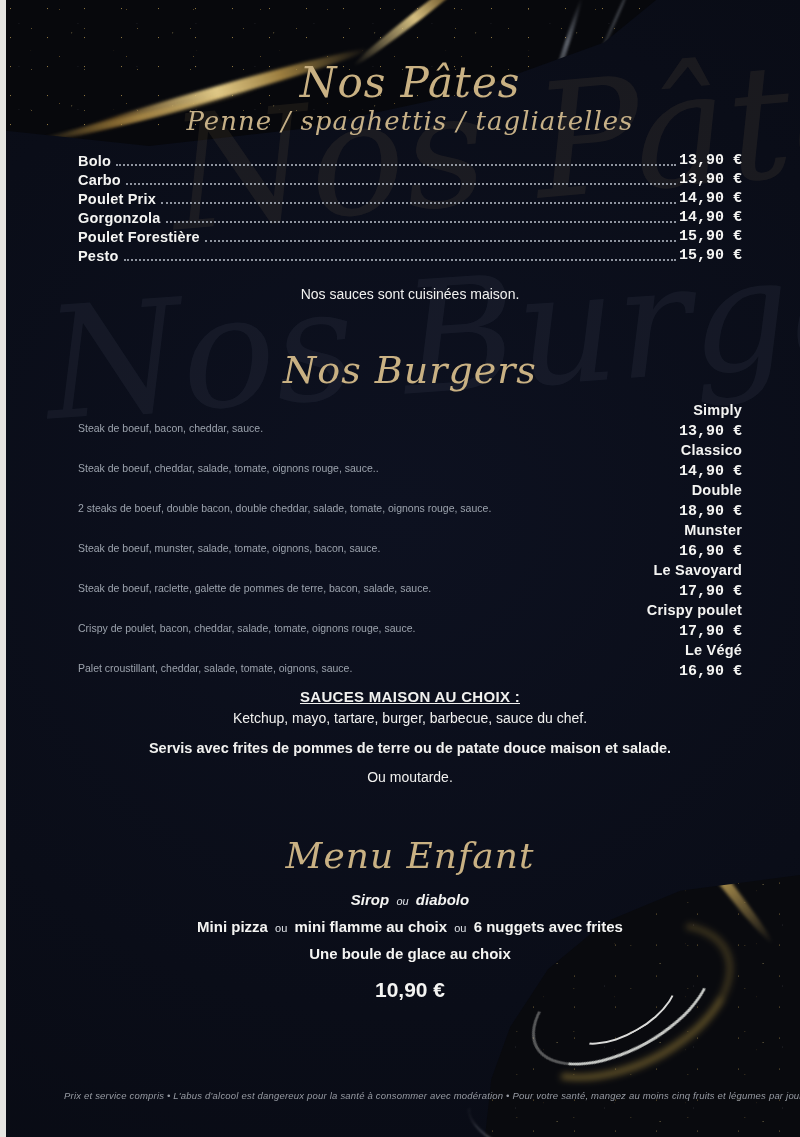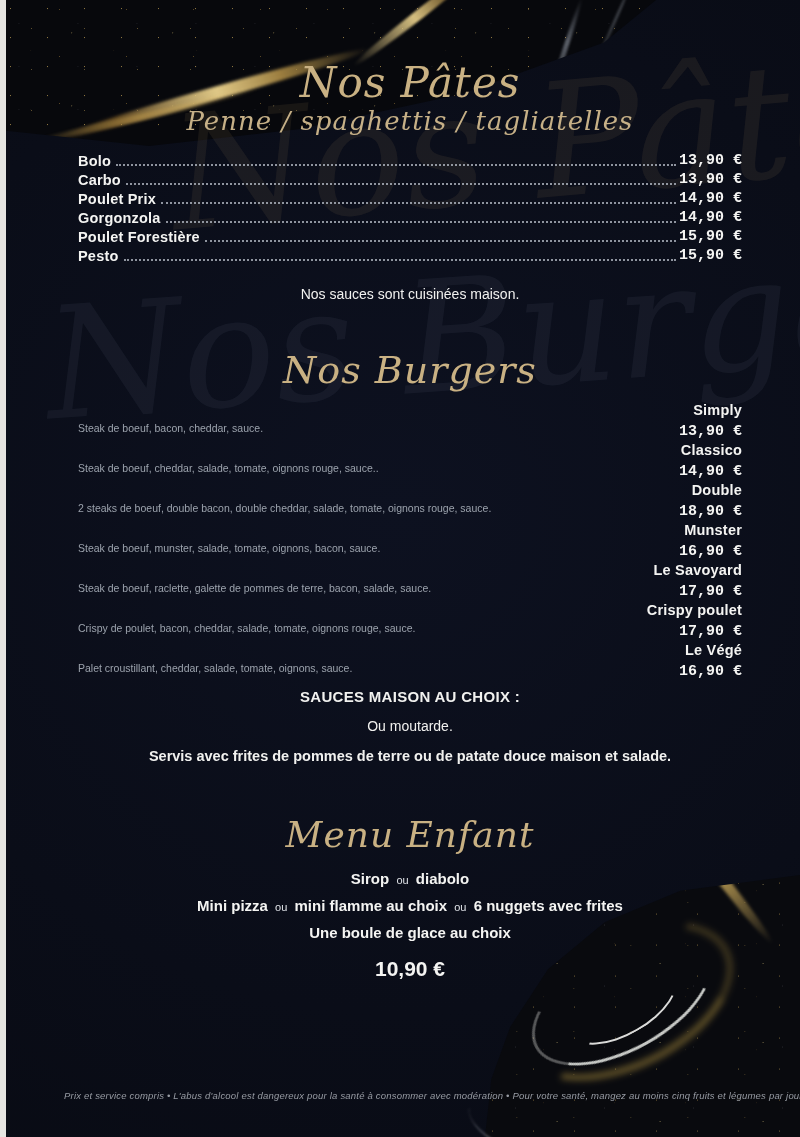--- a/index.html
+++ b/index.html
@@ -84,28 +84,28 @@
   .leader{flex:1;border-bottom:2px dotted rgba(176,182,193,.8);margin:0 3px 3px 5px;}
   .item-price{font-weight:700;font-size:15px;white-space:nowrap;font-family:Liberation Mono, monospace;}
 
   .burger{margin-bottom:8px;}
   .burger .prow{height:18px;flex-direction:column;}
   .item-desc{font-size:10.5px;color:#9ca3ad;margin-top:2px;line-height:12px;}
 
   .center-note{text-align:center;font-size:14px;font-weight:500;color:#f1f1ef;}
   .note-sauces-maison{margin:22px 0 0;}
   .note-double{margin:22px 0 0;}
-  .note-sauces-title{margin:14px 0 0;font-weight:700;font-size:15px;letter-spacing:.3px;}
+  .note-sauces-title{margin:14px 0 0;font-weight:700;font-size:15px;letter-spacing:.3px;text-decoration:underline;}
   .note-sauces-list{margin:5px 0 0;}
   .note-moutarde{margin:13px 0 0;}
   .note-served{margin:14px 0 0;font-weight:700;font-size:14.5px;}
 
   .enfant-line{text-align:center;font-size:15px;font-weight:700;margin-top:10px;line-height:15px;}
   .enfant-line .ou{font-size:11px;font-weight:400;color:#dfe2e7;padding:0 3px;}
-  .enfant-line1{margin-top:16px;}
+  .enfant-line1{margin-top:16px;font-style:italic;}
   .enfant-price{text-align:center;font-weight:700;font-size:21px;margin-top:17px;}
 
   .footer{position:absolute;left:64px;right:40px;top:1090px;z-index:4;
     font-style:italic;font-size:9.5px;color:#979ba3;letter-spacing:.2px;white-space:nowrap;}
 </style>
 </head>
 <body>
 
 <div class="page">
 
@@ -225,22 +225,23 @@
         <div class="prow">
           <span class="item-name">Le Végé</span>
           <span class="leader"></span>
           <span class="item-price">16,90 €</span>
         </div>
         <div class="item-desc">Palet croustillant, cheddar, salade, tomate, oignons, sauce.</div>
       </div>
     </div>
 
     <div class="center-note note-sauces-title">SAUCES MAISON AU CHOIX :</div>
+    <div class="center-note note-sauces-list">Ketchup, mayo, tartare, burger, barbecue, sauce du chef.</div>
+    <div class="center-note note-served">Servis avec frites de pommes de terre ou de patate douce maison et salade.</div>
     <div class="center-note note-moutarde">Ou moutarde.</div>
-    <div class="center-note note-served">Servis avec frites de pommes de terre ou de patate douce maison et salade.</div>
 
     <h1 class="script h-enfant">Menu Enfant</h1>
 
     <div class="enfant-line enfant-line1">
       <span>Sirop</span>
       <span class="ou">ou</span>
       <span>diabolo</span>
     </div>
     <div class="enfant-line">
       <span>Mini pizza</span>

